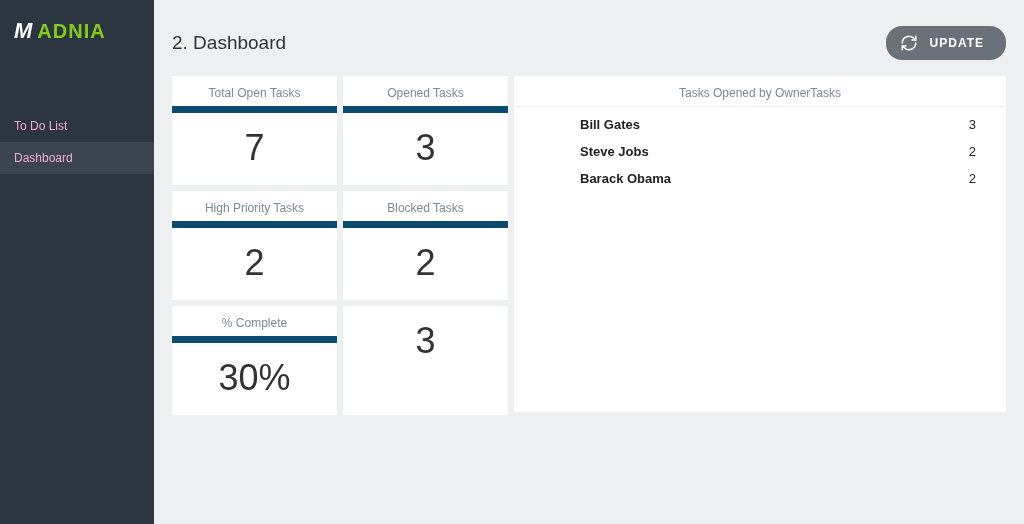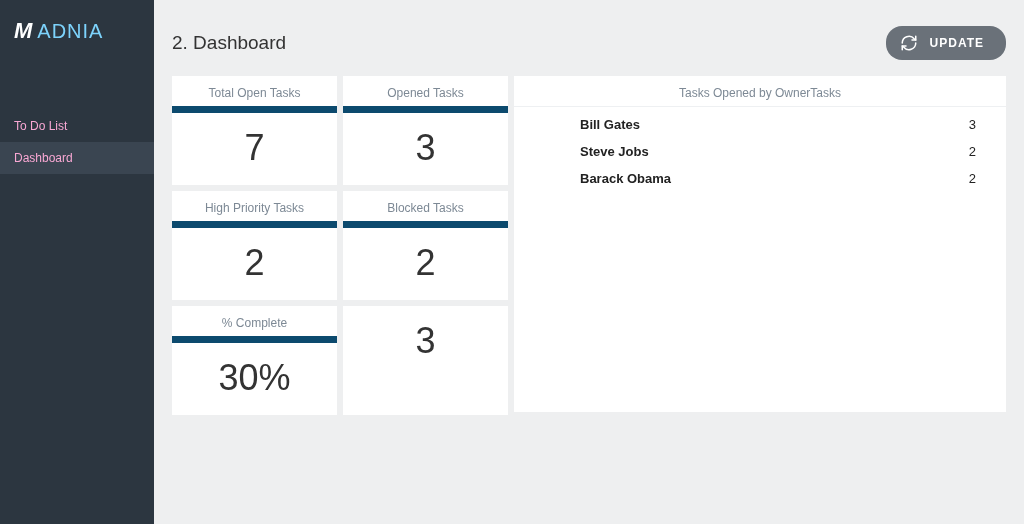--- a/index.html
+++ b/index.html
@@ -32,24 +32,24 @@
     .logo-icon {
       font-family: Arial, sans-serif;
       font-style: italic;
       font-weight: 900;
       font-size: 22px;
       color: #fff;
       letter-spacing: -3px;
     }
     .logo-text {
       font-family: Arial, sans-serif;
-      font-weight: 400;
+      font-weight: 700;
       font-size: 20px;
       letter-spacing: 1px;
-      color: #7dd3fc;
+      color: #84cc16;
     }
     .nav {
       margin-top: 48px;
     }
     .nav-item {
       padding: 9px 14px;
       font-size: 12px;
       color: #f9a8d4;
       cursor: pointer;
     }

